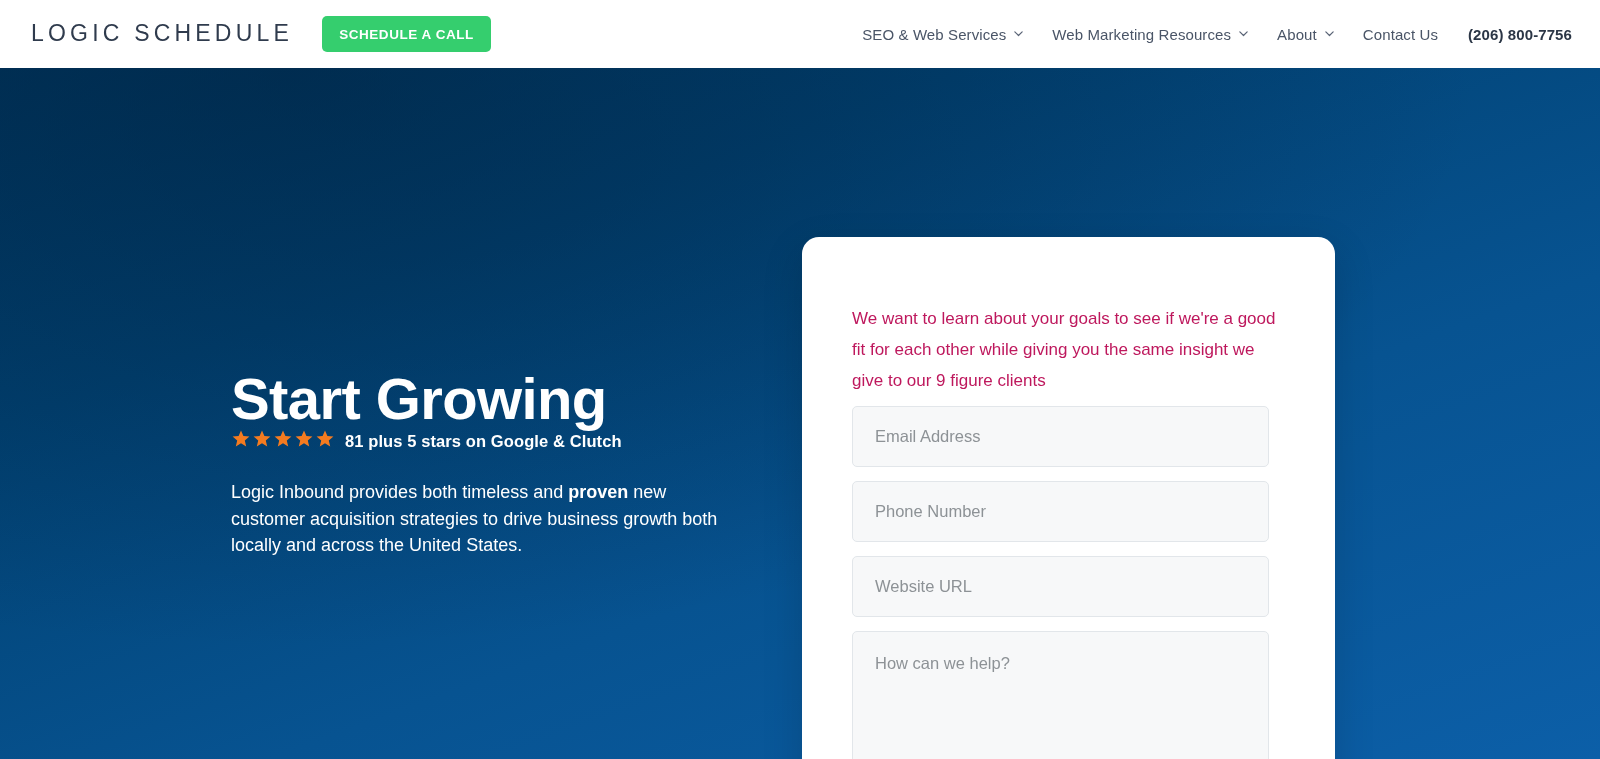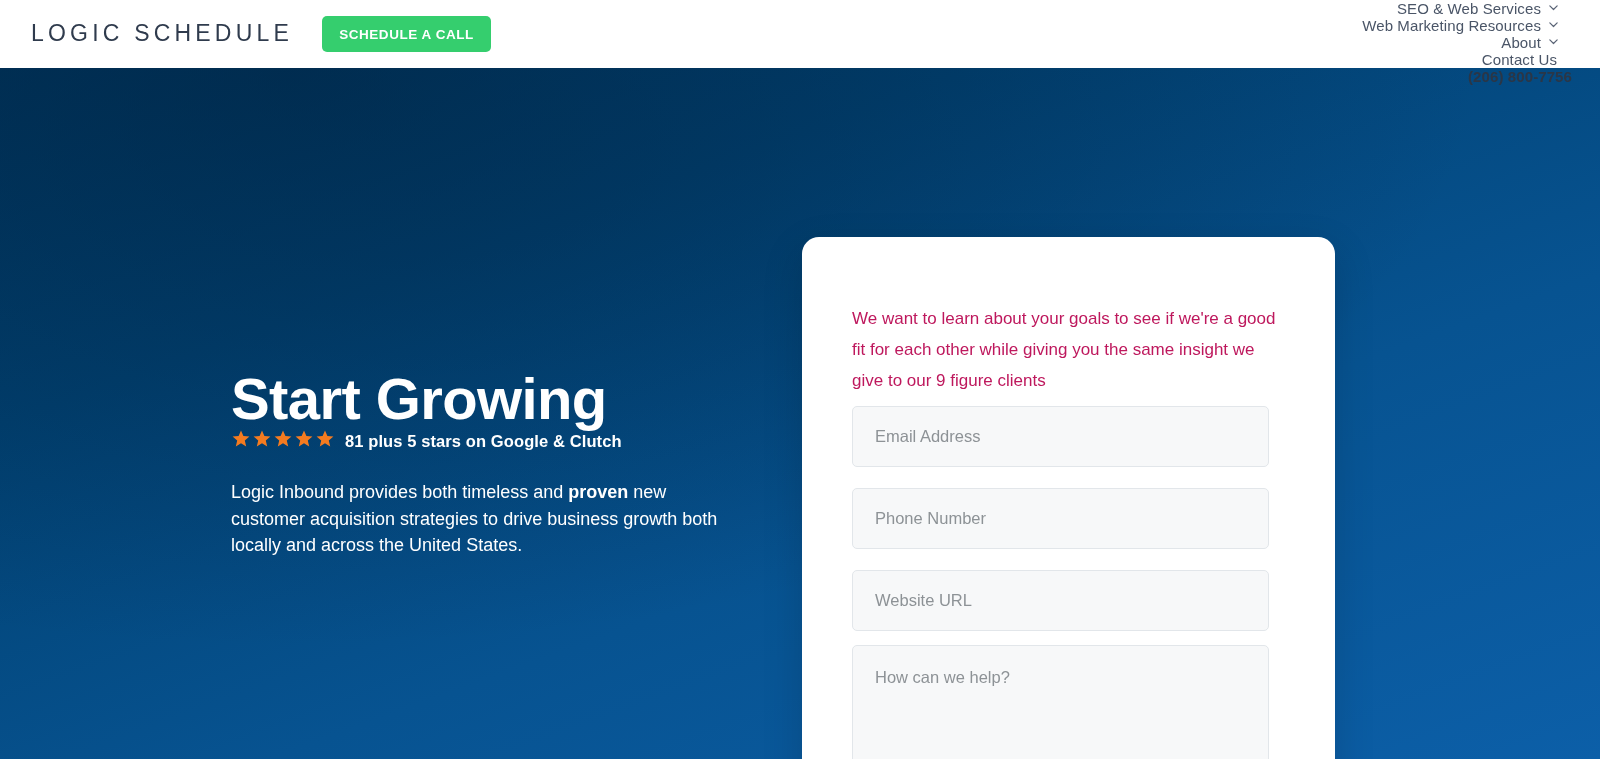--- a/index.html
+++ b/index.html
@@ -59,23 +59,22 @@
     justify-content: center;
     white-space: nowrap;
   }
 
   #primary-nav {
     position: absolute;
     right: 28px;
     top: 0;
     height: 68px;
     display: flex;
-    align-items: flex-end;
+    align-items: flex-start;
     gap: 0px;
-    flex-direction: column;
   }
 
   .nav-item {
     display: flex;
     align-items: center;
     gap: 7px;
     padding: 0 15px;
     height: 68px;
     cursor: pointer;
     white-space: nowrap;
@@ -201,21 +200,21 @@
     line-height: 1.82;
     color: #be185d;
     font-weight: 400;
     width: 425px;
   }
 
   .form-field {
     display: block;
     width: 417px;
     height: 61px;
-    margin-top: 21px;
+    margin-top: 14px;
     background: #f7f8f9;
     border: 1px solid #e2e6ea;
     border-radius: 5px;
     padding: 0 22px;
     font-family: "Liberation Sans", sans-serif;
     font-size: 16.5px;
     color: #3c4146;
     outline: none;
   }
   #field-email { margin-top: 9px; }

